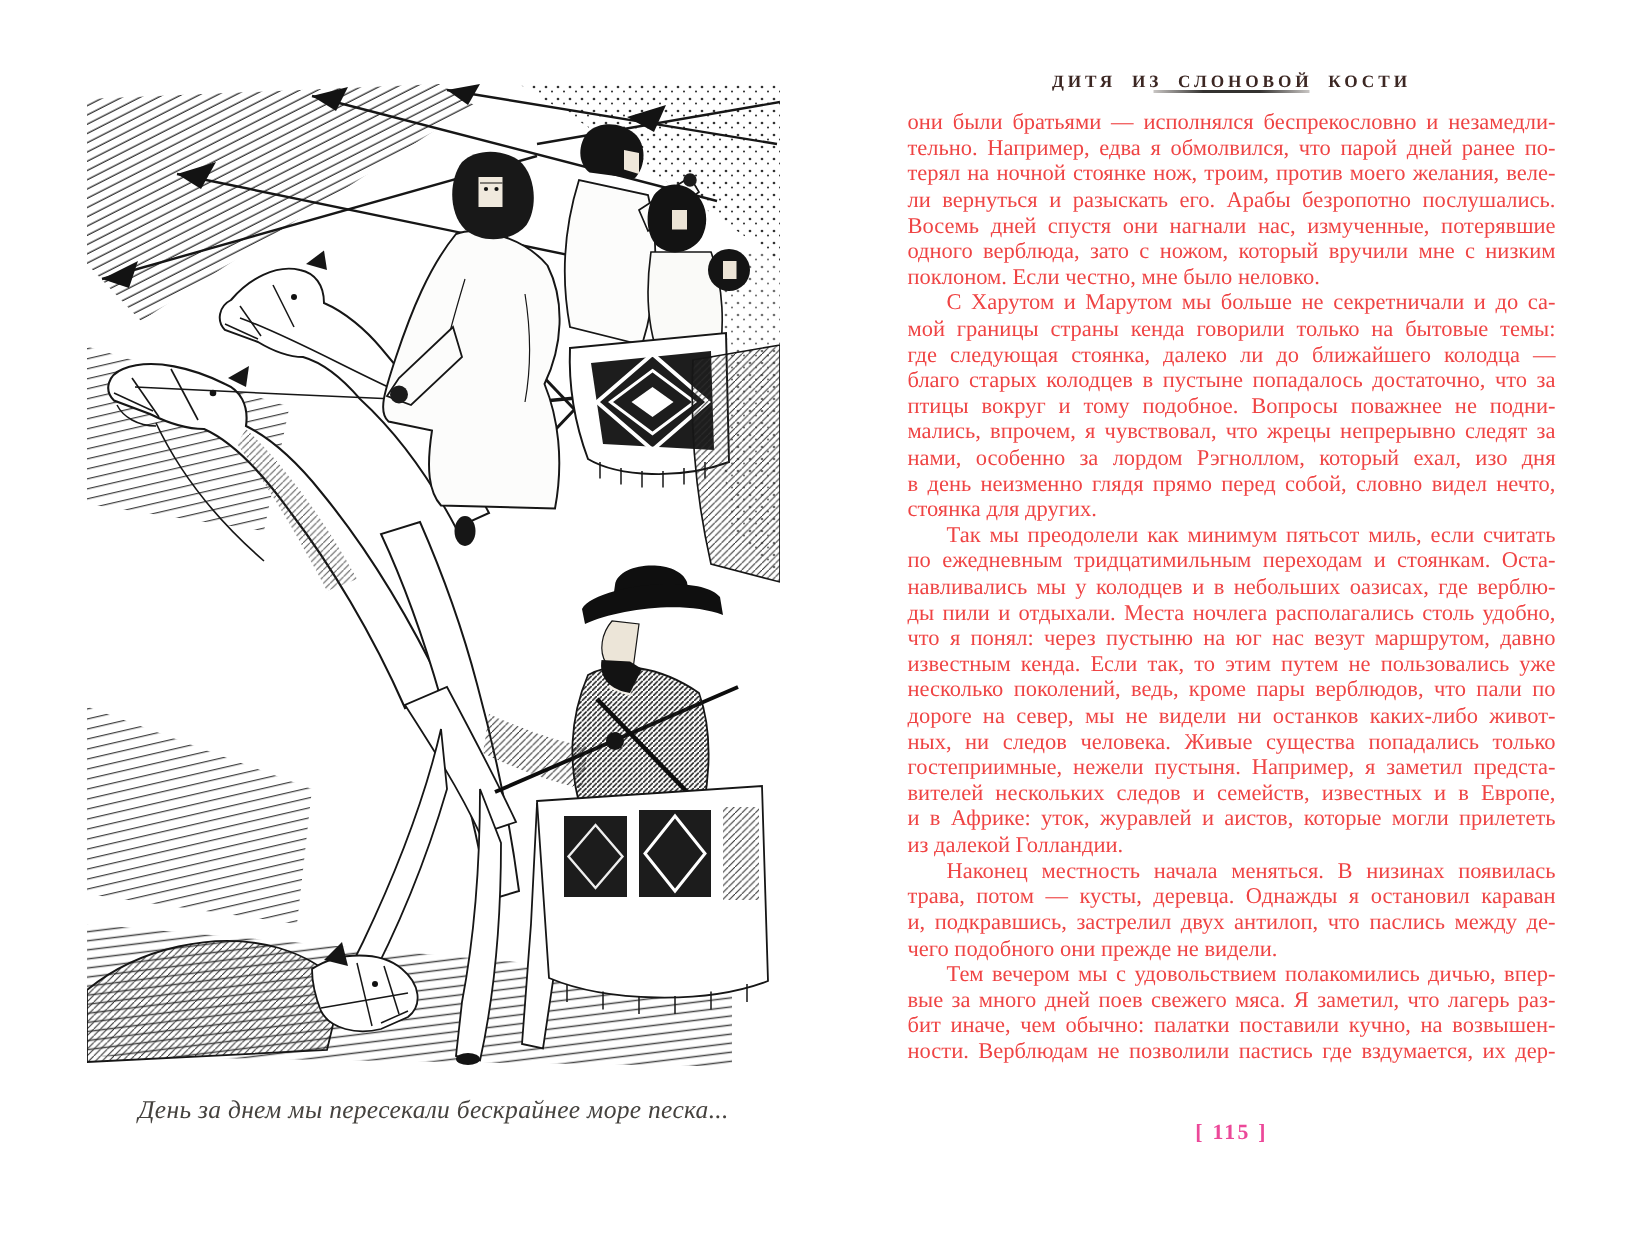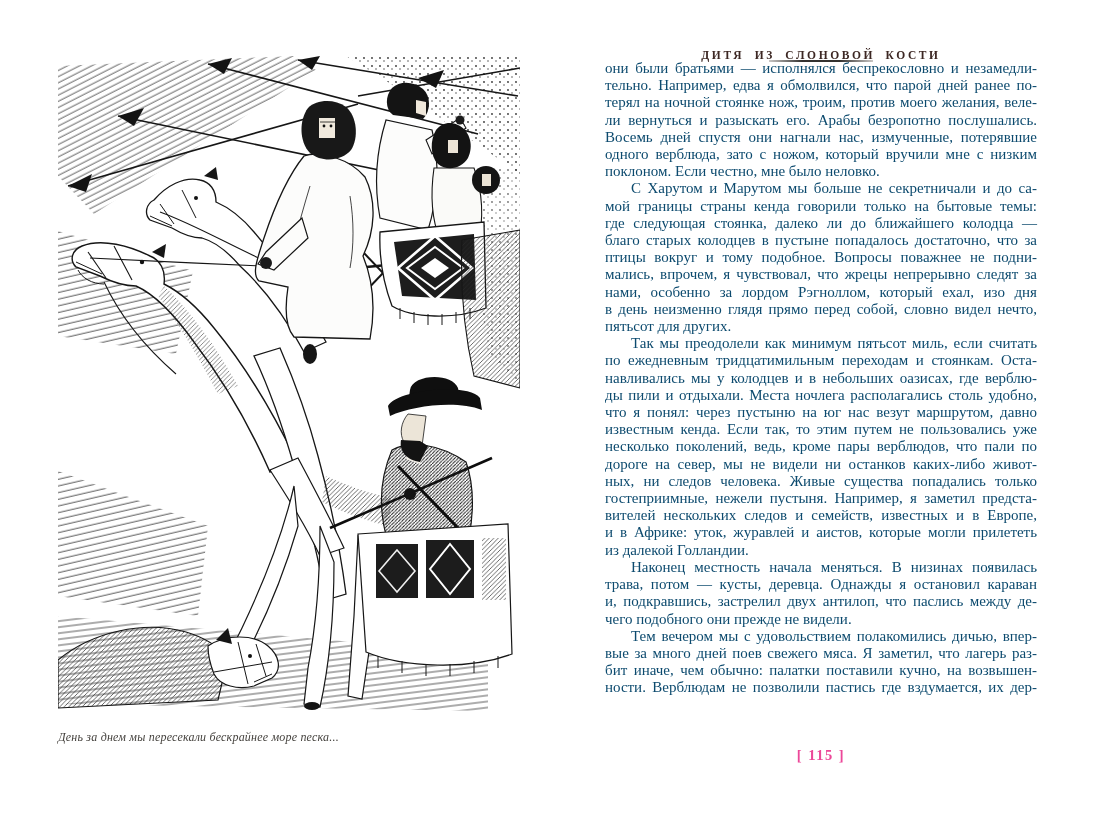--- a/index.html
+++ b/index.html
@@ -2,31 +2,31 @@
 <html lang="ru"><head>
 <meta charset="utf-8">
 <style>
   html,body{margin:0;padding:0;background:#ffffff;}
   body{width:1100px;height:825px;position:relative;overflow:hidden;
        font-family:"Liberation Serif", "DejaVu Serif", serif;color:#1f1c1a;}
 
   
   .illus-wrap{position:absolute;left:58px;top:56px;width:462px;height:665px;}
   .illus-wrap svg{display:block;}
-  .caption{position:absolute;left:58px;top:730px;width:462px;text-align:left;
-           font-style:italic;font-size:12px;color:#45423e;letter-spacing:.2px;}
+  .caption{position:absolute;left:58px;top:730px;width:462px;text-align:center;
+           font-style:italic;font-size:17px;color:#45423e;letter-spacing:.2px;}
 
   
   .running-head{position:absolute;left:605px;top:38px;width:432px;text-align:center;
                 font-size:11.5px;font-weight:700;letter-spacing:2.6px;word-spacing:5px;
                 color:#3c2723;margin-top:11px;}
   .head-rule{position:absolute;left:769px;top:60px;width:104px;height:2px;
              background:linear-gradient(90deg,#c9c6c4,#343230 32%,#343230 68%,#c9c6c4);}
-  .text-col{position:absolute;left:605px;top:60px;width:432px;
-            font-size:15px;line-height:17.2px;color:#0c4a6e;}
+  .text-col{position:absolute;left:605px;top:74px;width:432px;
+            font-size:15px;line-height:17.2px;color:#ef4444;}
   .line{white-space:nowrap;text-align:justify;text-align-last:justify;}
   .line.end{text-align-last:left;}
   .line.indent{text-indent:26px;}
   .folio{position:absolute;left:605px;top:747px;width:432px;text-align:center;
          font-size:14.5px;font-weight:600;letter-spacing:1.5px;color:#ec4899;}
 </style>
 </head>
 <body>
 
 <div class="illus-wrap">
@@ -223,21 +223,21 @@
     <div class="line">одного верблюда, зато с ножом, который вручили мне с низким</div>
     <div class="line end">поклоном. Если честно, мне было неловко.</div>
     <div class="line indent">С Харутом и Марутом мы больше не секретничали и до са-</div>
     <div class="line">мой границы страны кенда говорили только на бытовые темы:</div>
     <div class="line">где следующая стоянка, далеко ли до ближайшего колодца —</div>
     <div class="line">благо старых колодцев в пустыне попадалось достаточно, что за</div>
     <div class="line">птицы вокруг и тому подобное. Вопросы поважнее не подни-</div>
     <div class="line">мались, впрочем, я чувствовал, что жрецы непрерывно следят за</div>
     <div class="line">нами, особенно за лордом Рэгноллом, который ехал, изо дня</div>
     <div class="line">в день неизменно глядя прямо перед собой, словно видел нечто,</div>
-    <div class="line end">пятьсот для других.</div>
+    <div class="line end">стоянка для других.</div>
     <div class="line indent">Так мы преодолели как минимум пятьсот миль, если считать</div>
     <div class="line">по ежедневным тридцатимильным переходам и стоянкам. Оста-</div>
     <div class="line">навливались мы у колодцев и в небольших оазисах, где верблю-</div>
     <div class="line">ды пили и отдыхали. Места ночлега располагались столь удобно,</div>
     <div class="line">что я понял: через пустыню на юг нас везут маршрутом, давно</div>
     <div class="line">известным кенда. Если так, то этим путем не пользовались уже</div>
     <div class="line">несколько поколений, ведь, кроме пары верблюдов, что пали по</div>
     <div class="line">дороге на север, мы не видели ни останков каких-либо живот-</div>
     <div class="line">ных, ни следов человека. Живые существа попадались только</div>
     <div class="line">гостеприимные, нежели пустыня. Например, я заметил предста-</div>

